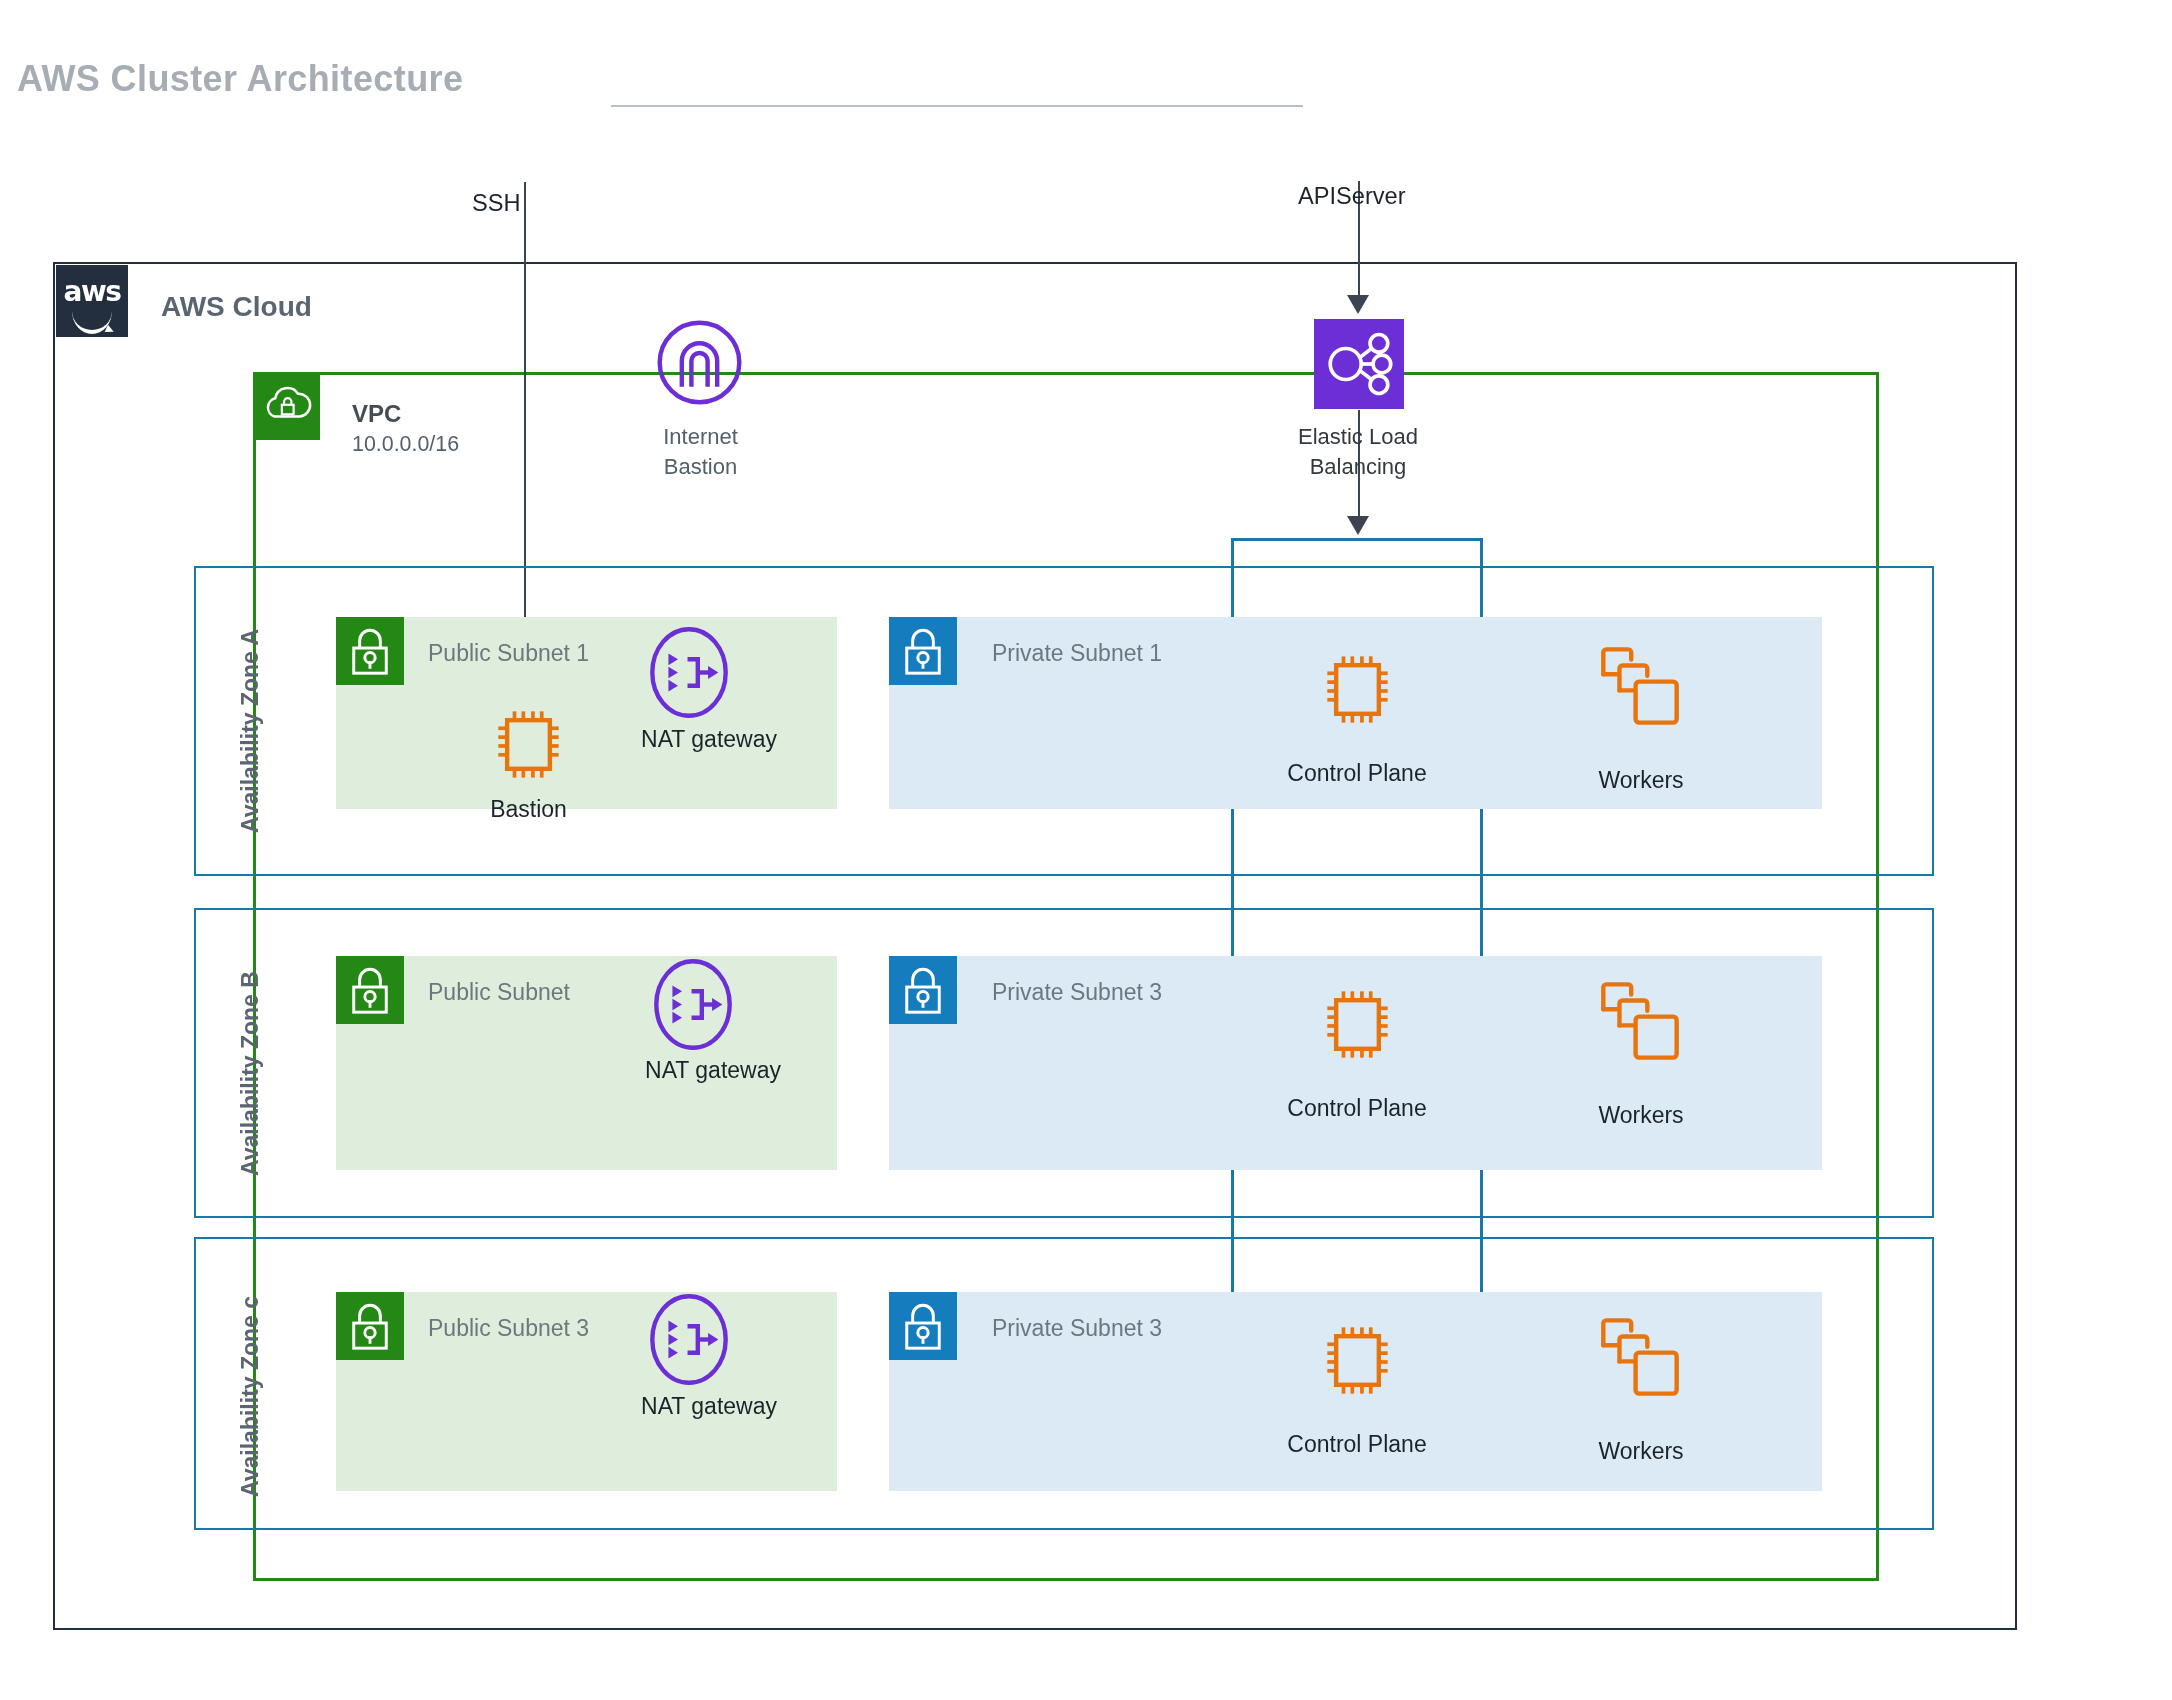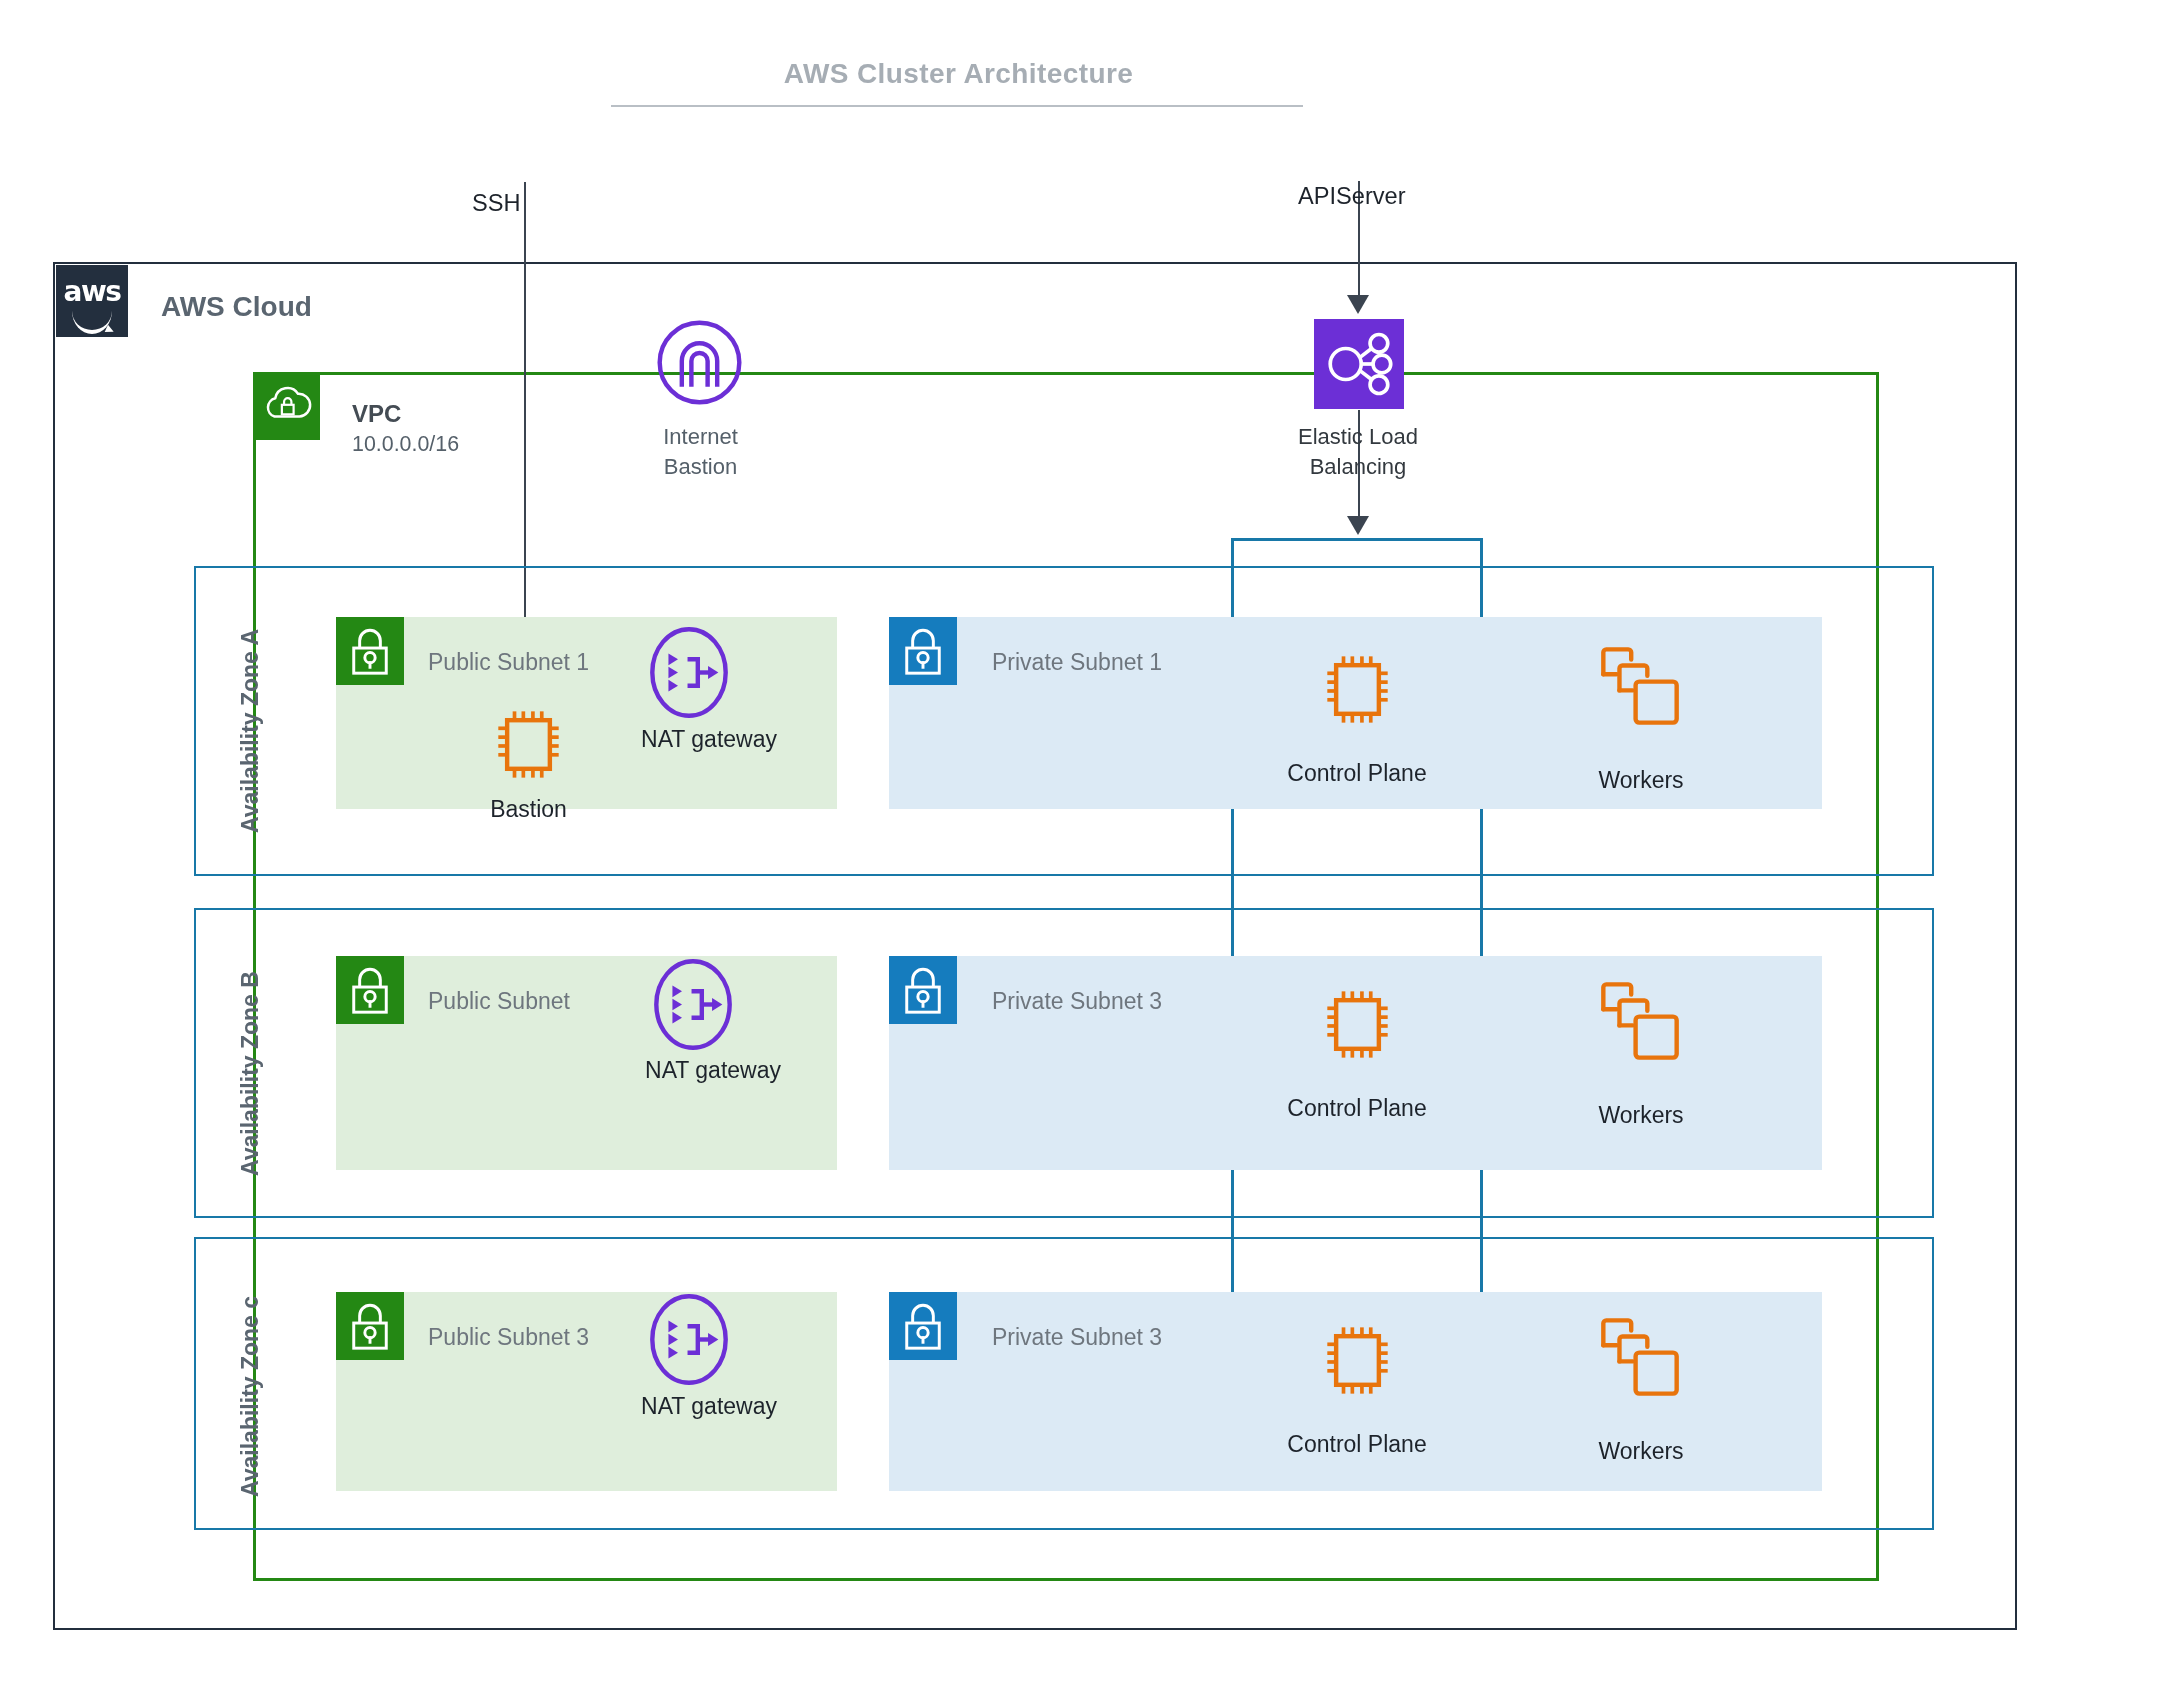--- a/index.html
+++ b/index.html
@@ -2,22 +2,22 @@
 <html style="font-size:11.8px"><head>
 <meta charset="utf-8">
 <style>
   html,body{margin:0;padding:0;background:#ffffff;}
   body{width:2172px;height:1700px;position:relative;overflow:hidden;
        font-family:"Liberation Sans","DejaVu Sans",sans-serif;}
 
   .abs{position:absolute;}
 
   
-  #title{left:0;top:58px;width:1917px;text-align:center;
-         font-size:28px;font-weight:bold;color:#a6adb4;letter-spacing:0.4px;}
+  #title{left:0;top:58px;width:1917px;
+         font-size:36px;font-weight:bold;color:#a6adb4;letter-spacing:0.4px;padding-left:17px;}
   #title-rule{left:611px;top:105px;width:692px;height:2.2px;background:#b9bfc5;}
 
   
   #aws-cloud{left:53px;top:262px;width:1964px;height:1368px;
              border:2.9px solid #232f3e;box-sizing:border-box;background:#fff;}
   #aws-logo{left:56px;top:265px;width:72px;height:72px;background:#232f3e;}
   #aws-logo .wm{position:absolute;left:0;top:10.3px;width:72px;text-align:center;
                 color:#fff;font-size:28px;font-weight:bold;letter-spacing:-1.5px;
                 font-family:"DejaVu Sans",sans-serif;}
   #aws-logo .smile{position:absolute;left:16px;top:46px;width:40px;height:19px;
@@ -77,21 +77,21 @@
   #pub-a{left:336px;top:617px;width:501px;height:192px;}
   #priv-a{left:889px;top:617px;width:933px;height:192px;}
   #pub-b{left:336px;top:956px;width:501px;height:214px;}
   #priv-b{left:889px;top:956px;width:933px;height:214px;}
   #pub-c{left:336px;top:1292px;width:501px;height:199px;}
   #priv-c{left:889px;top:1292px;width:933px;height:199px;}
 
   .lock-sq{position:absolute;width:68px;height:68px;}
   .lock-green{background:#248814;}
   .lock-blue{background:#157cbe;}
-  .subnet-name{position:absolute;font-size:23px;color:#6e767e;white-space:nowrap;margin-top:9px;}
+  .subnet-name{position:absolute;font-size:23px;color:#6e767e;white-space:nowrap;}
 
   
   .nat{position:absolute;width:80px;height:91px;}
   .nat-label{position:absolute;font-size:23px;color:#1d232b;text-align:right;white-space:nowrap;}
 
   
   .chip{position:absolute;width:81px;height:81px;}
   .workers{position:absolute;width:88px;height:88px;}
   .node-label{position:absolute;font-size:23px;color:#1d232b;text-align:center;white-space:nowrap;}
   #bastion-label{left:455px;top:796px;width:147px;text-align:center;}

